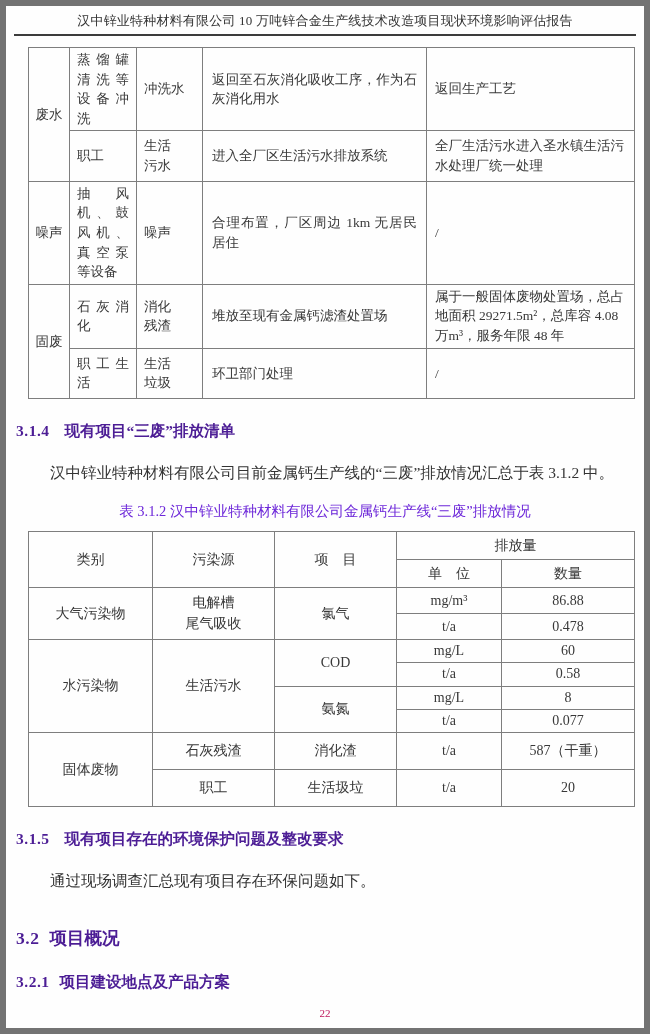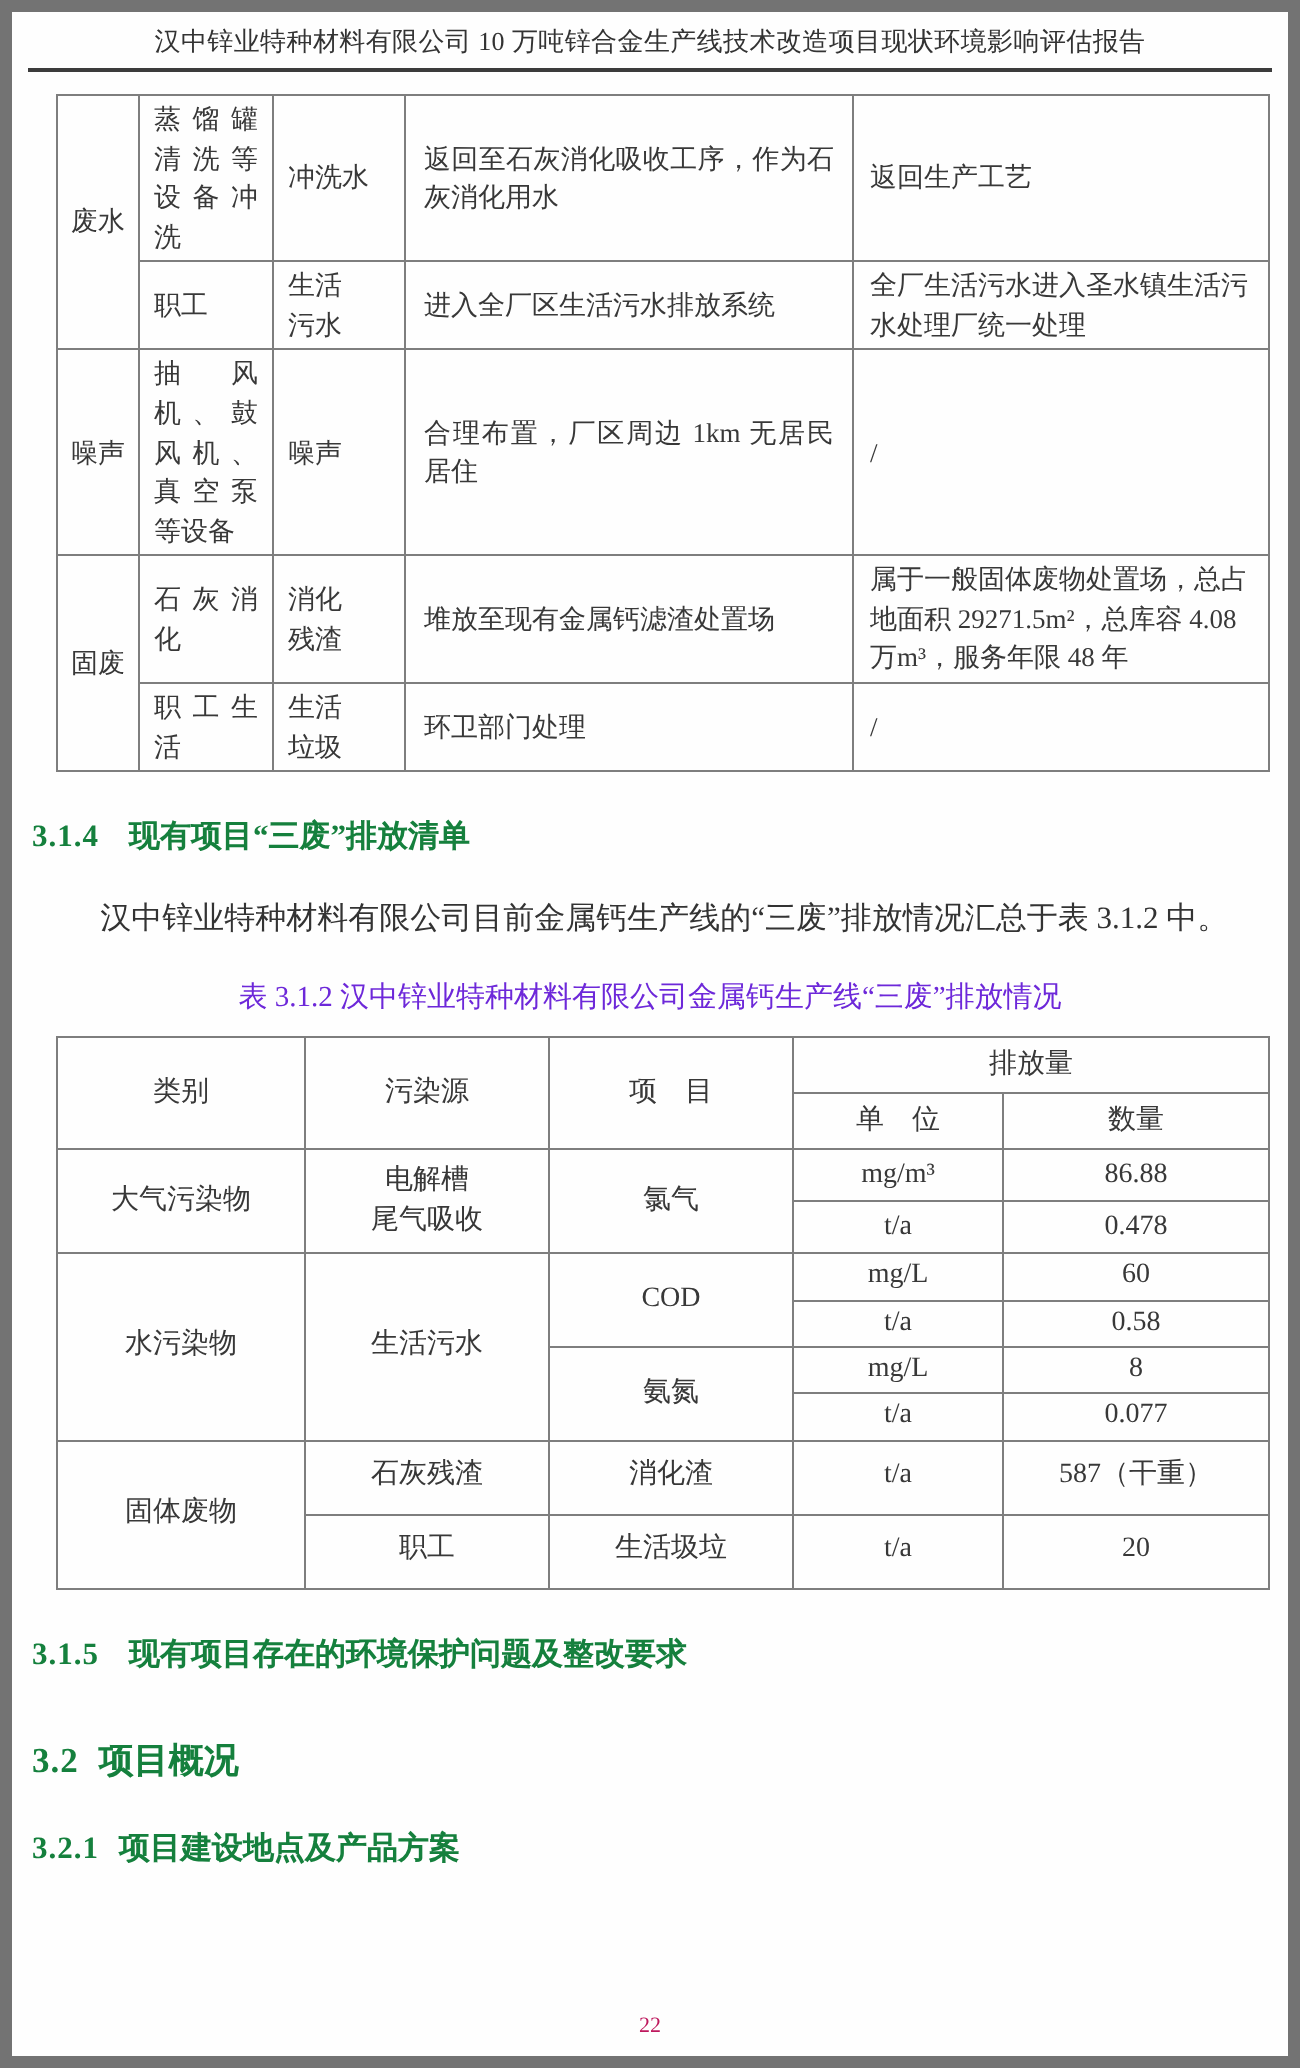--- a/index.html
+++ b/index.html
@@ -44,42 +44,42 @@
     padding: 2px 6px;
     vertical-align: middle;
     white-space: pre-line;
     line-height: 1.45;
     color: #383838;
   }
   .t1 { margin-top: 11px; }
   .t1 .c-cat   { text-align: center; padding: 2px 4px; }
   .t1 .c-src   { text-align: justify; text-justify: inter-ideograph; padding: 2px 7px; }
   .t1 .c-pol   { text-align: left; padding: 2px 7px; }
-  .t1 .c-mea   { text-align: left; padding: 5px 9px; text-align: justify; text-justify: inter-ideograph; }
+  .t1 .c-mea   { text-align: left; padding: 15px 9px; text-align: justify; text-justify: inter-ideograph; }
   .t1 .c-note  { text-align: left; padding: 2px 8px; }
   .t1 .r1 td { height: 78px; }
   .t1 .r2 td { height: 33px; }
   .t1 .r3 td { height: 88px; }
   .t1 .r4 td { height: 64px; }
   .t1 .r5 td { height: 36px; }
 
   .caption-block { margin-top: 14px; text-align: center; font-size: 14.5px; color: #6d28d9; }
 
   .t2 { margin-top: 10px; font-size: 14px; }
   .t2 td { text-align: center; font-size: 14px; padding: 1px 4px; }
   .t2 .hrow td { height: 28px; }
   .t2 .r-air td   { height: 26px; }
   .t2 .r-water td { height: 23px; }
   .t2 .r-solid td { height: 37px; }
 
   
   .sec-heading {
     margin: 0 10px;
     font-weight: bold;
-    color: #15803d;
+    color: #4c1d95;
   }
   .h-314, .h-315, .h-321 { font-size: 15.5px; margin-top: 22px; }
   .h-32  { font-size: 17.5px; margin-top: 30px; }
   .sec-num { margin-right: 15px; letter-spacing: 0.5px; }
   .h-321 .sec-num { margin-right: 10px; }
   .h-32 .sec-num { margin-right: 10px; }
 
   .para {
     margin: 15px 10px 0 10px;
     font-size: 15.5px;
@@ -229,20 +229,21 @@
         <td>t/a</td>
         <td>20</td>
       </tr>
     </tbody>
   </table>
 
   <div class="sec-heading h-315">
     <span class="sec-num">3.1.5</span><span class="sec-title">现有项目存在的环境保护问题及整改要求</span>
   </div>
 
+  <p class="para indent">通过现场调查汇总现有项目存在环保问题如下。</p>
 
   <div class="sec-heading h-32">
     <span class="sec-num">3.2</span><span class="sec-title">项目概况</span>
   </div>
 
   <div class="sec-heading h-321">
     <span class="sec-num">3.2.1</span><span class="sec-title">项目建设地点及产品方案</span>
   </div>
 
   <div class="page-number">22</div>

